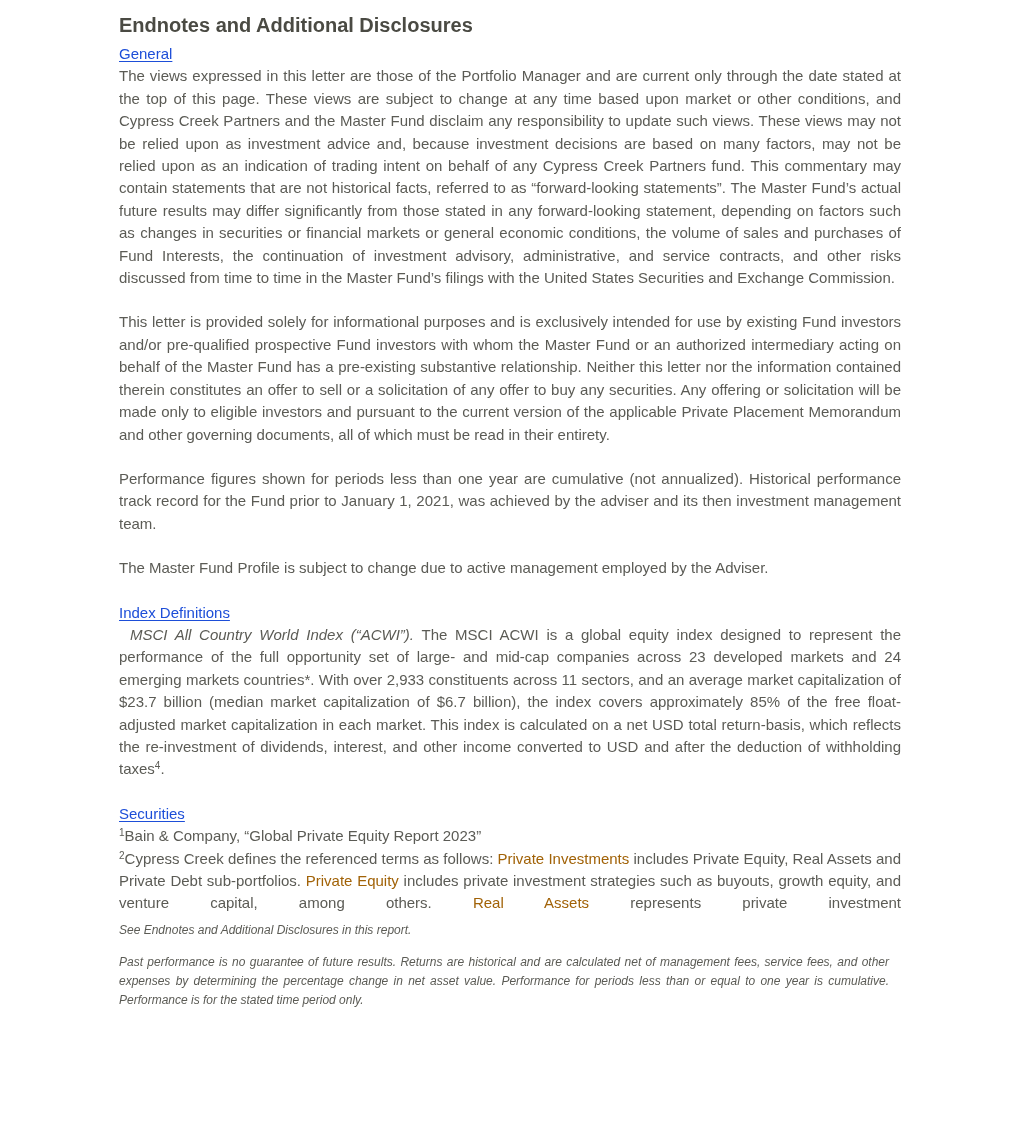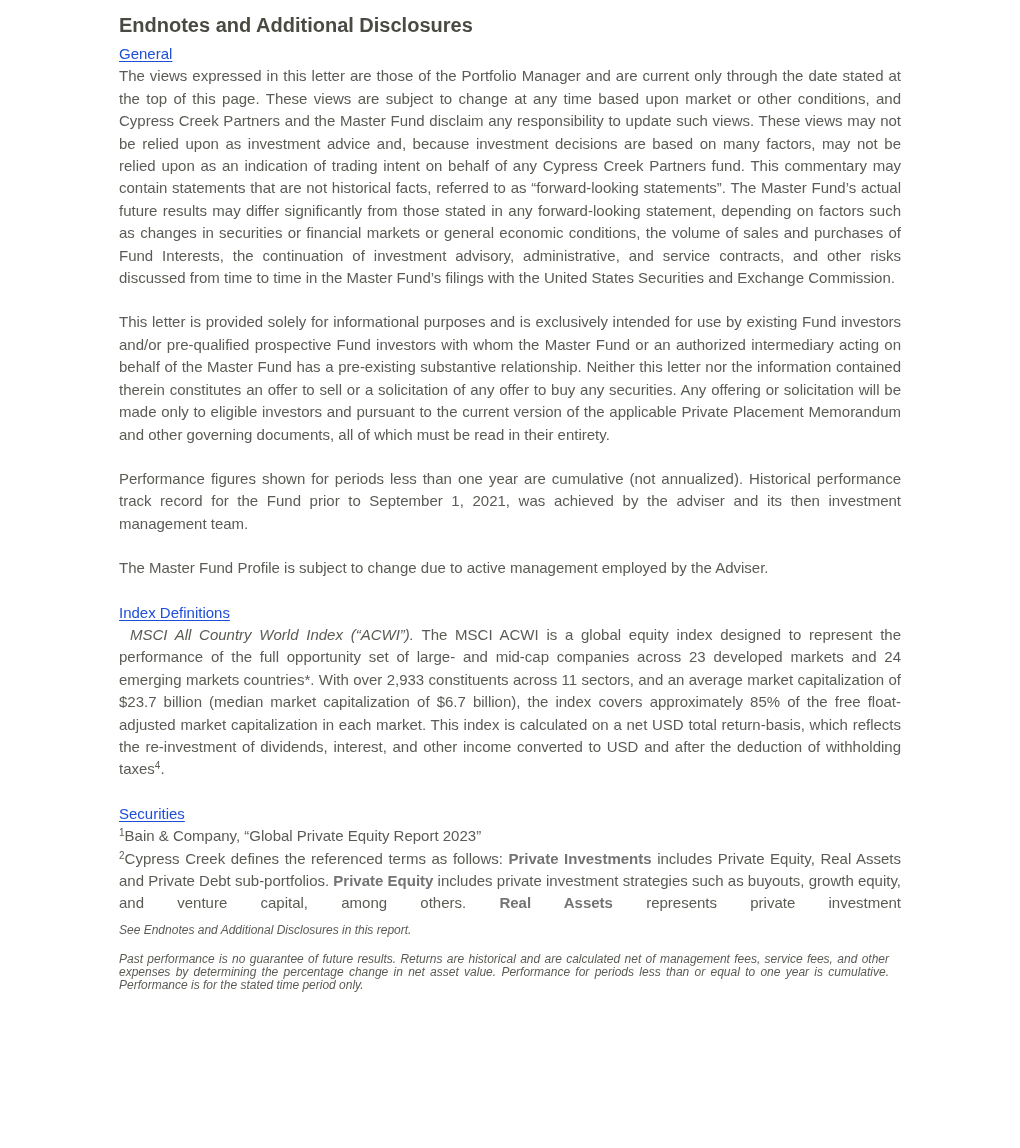--- a/index.html
+++ b/index.html
@@ -48,48 +48,48 @@
     font-size: 15px;
     line-height: 22.4px;
     margin: 0;
     text-align: left;
   }
   sup.fn-sup {
     font-size: 10px;
     line-height: 0;
     vertical-align: 5px;
   }
-  b.term { font-weight: bold; color: #737373; }
+  b.term { font-weight: normal; color: #a16207; }
   .lead-italic { font-style: italic; margin-left: 11px; }
   .small-note {
     font-size: 12px;
     font-style: italic;
     line-height: 16px;
     margin: 7px 0 0 0;
     text-align: left;
   }
   .disclaimer {
     font-size: 12px;
     font-style: italic;
-    line-height: 13px;
+    line-height: 19px;
     text-align: justify;
     margin: 15px 12px 0 0;
   }
 </style>
 </head>
 <body>
 
 <div class="page">
 
   <h1 class="doc-title">Endnotes and Additional Disclosures</h1>
 
   <h2 class="section-heading">General</h2>
   <p class="body-par">The views expressed in this letter are those of the Portfolio Manager and are current only through the date stated at the top of this page. These views are subject to change at any time based upon market or other conditions, and Cypress Creek Partners and the Master Fund disclaim any responsibility to update such views. These views may not be relied upon as investment advice and, because investment decisions are based on many factors, may not be relied upon as an indication of trading intent on behalf of any Cypress Creek Partners fund. This commentary may contain statements that are not historical facts, referred to as “forward-looking statements”. The Master Fund’s actual future results may differ significantly from those stated in any forward-looking statement, depending on factors such as changes in securities or financial markets or general economic conditions, the volume of sales and purchases of Fund Interests, the continuation of investment advisory, administrative, and service contracts, and other risks discussed from time to time in the Master Fund’s filings with the United States Securities and Exchange Commission.</p>
   <p class="body-par">This letter is provided solely for informational purposes and is exclusively intended for use by existing Fund investors and/or pre-qualified prospective Fund investors with whom the Master Fund or an authorized intermediary acting on behalf of the Master Fund has a pre-existing substantive relationship. Neither this letter nor the information contained therein constitutes an offer to sell or a solicitation of any offer to buy any securities.  Any offering or solicitation will be made only to eligible investors and pursuant to the current version of the applicable Private Placement Memorandum and other governing documents, all of which must be read in their entirety.</p>
-  <p class="body-par">Performance figures shown for periods less than one year are cumulative (not annualized). Historical performance track record for the Fund prior to September 1, 2021, was achieved by the adviser and its then investment management team.</p>
+  <p class="body-par">Performance figures shown for periods less than one year are cumulative (not annualized). Historical performance track record for the Fund prior to January 1, 2021, was achieved by the adviser and its then investment management team.</p>
   <p class="body-par">The Master Fund Profile is subject to change due to active management employed by the Adviser.</p>
 
   <h2 class="section-heading">Index Definitions</h2>
   <p class="body-par"><i class="lead-italic">MSCI All Country World Index (“ACWI”).</i><span> The MSCI ACWI is a global equity index designed to represent the performance of the full opportunity set of large- and mid-cap companies across 23 developed markets and 24 emerging markets countries*. With over 2,933 constituents across 11 sectors, and an average market capitalization of $23.7 billion (median market capitalization of $6.7 billion), the index covers approximately 85% of the free float-adjusted market capitalization in each market. This index is calculated on a net USD total return-basis, which reflects the re-investment of dividends, interest, and other income converted to USD and after the deduction of withholding taxes</span><sup class="fn-sup">4</sup><span>.</span></p>
 
   <h2 class="section-heading">Securities</h2>
   <p class="fn-line"><sup class="fn-sup">1</sup><span>Bain &amp; Company, “Global Private Equity Report 2023”</span></p>
   <p class="body-par no-gap justify-last"><sup class="fn-sup">2</sup><span>Cypress Creek defines the referenced terms as follows: </span><b class="term">Private Investments</b><span> includes Private Equity, Real Assets and Private Debt sub-portfolios. </span><b class="term">Private Equity</b><span> includes private investment strategies such as buyouts, growth equity, and venture capital, among others. </span><b class="term">Real Assets</b><span> represents private investment</span></p>
 
   <p class="small-note">See Endnotes and Additional Disclosures in this report.</p>

